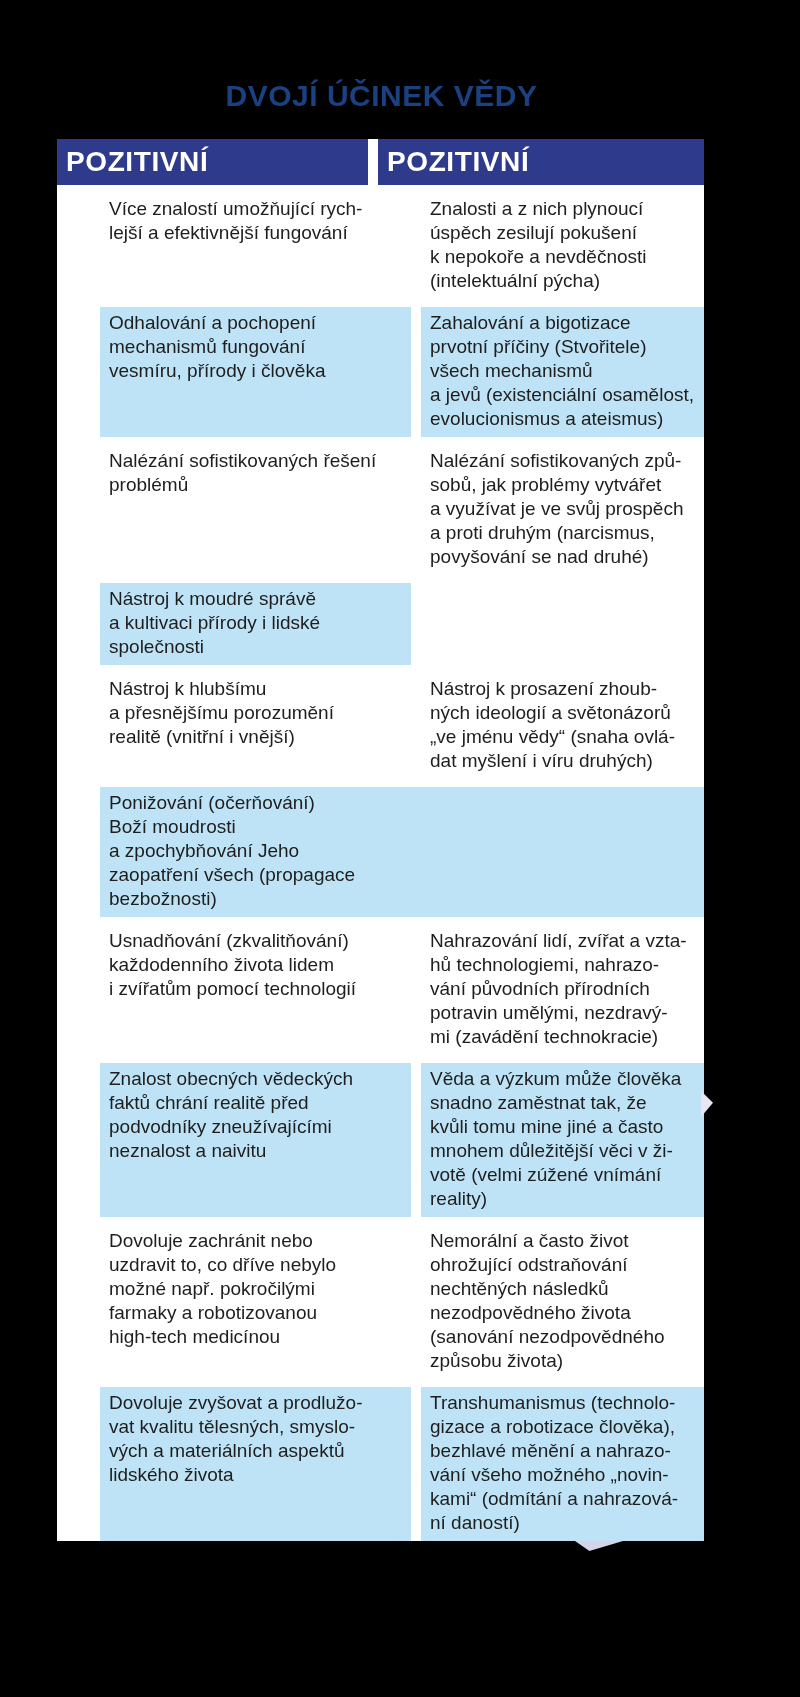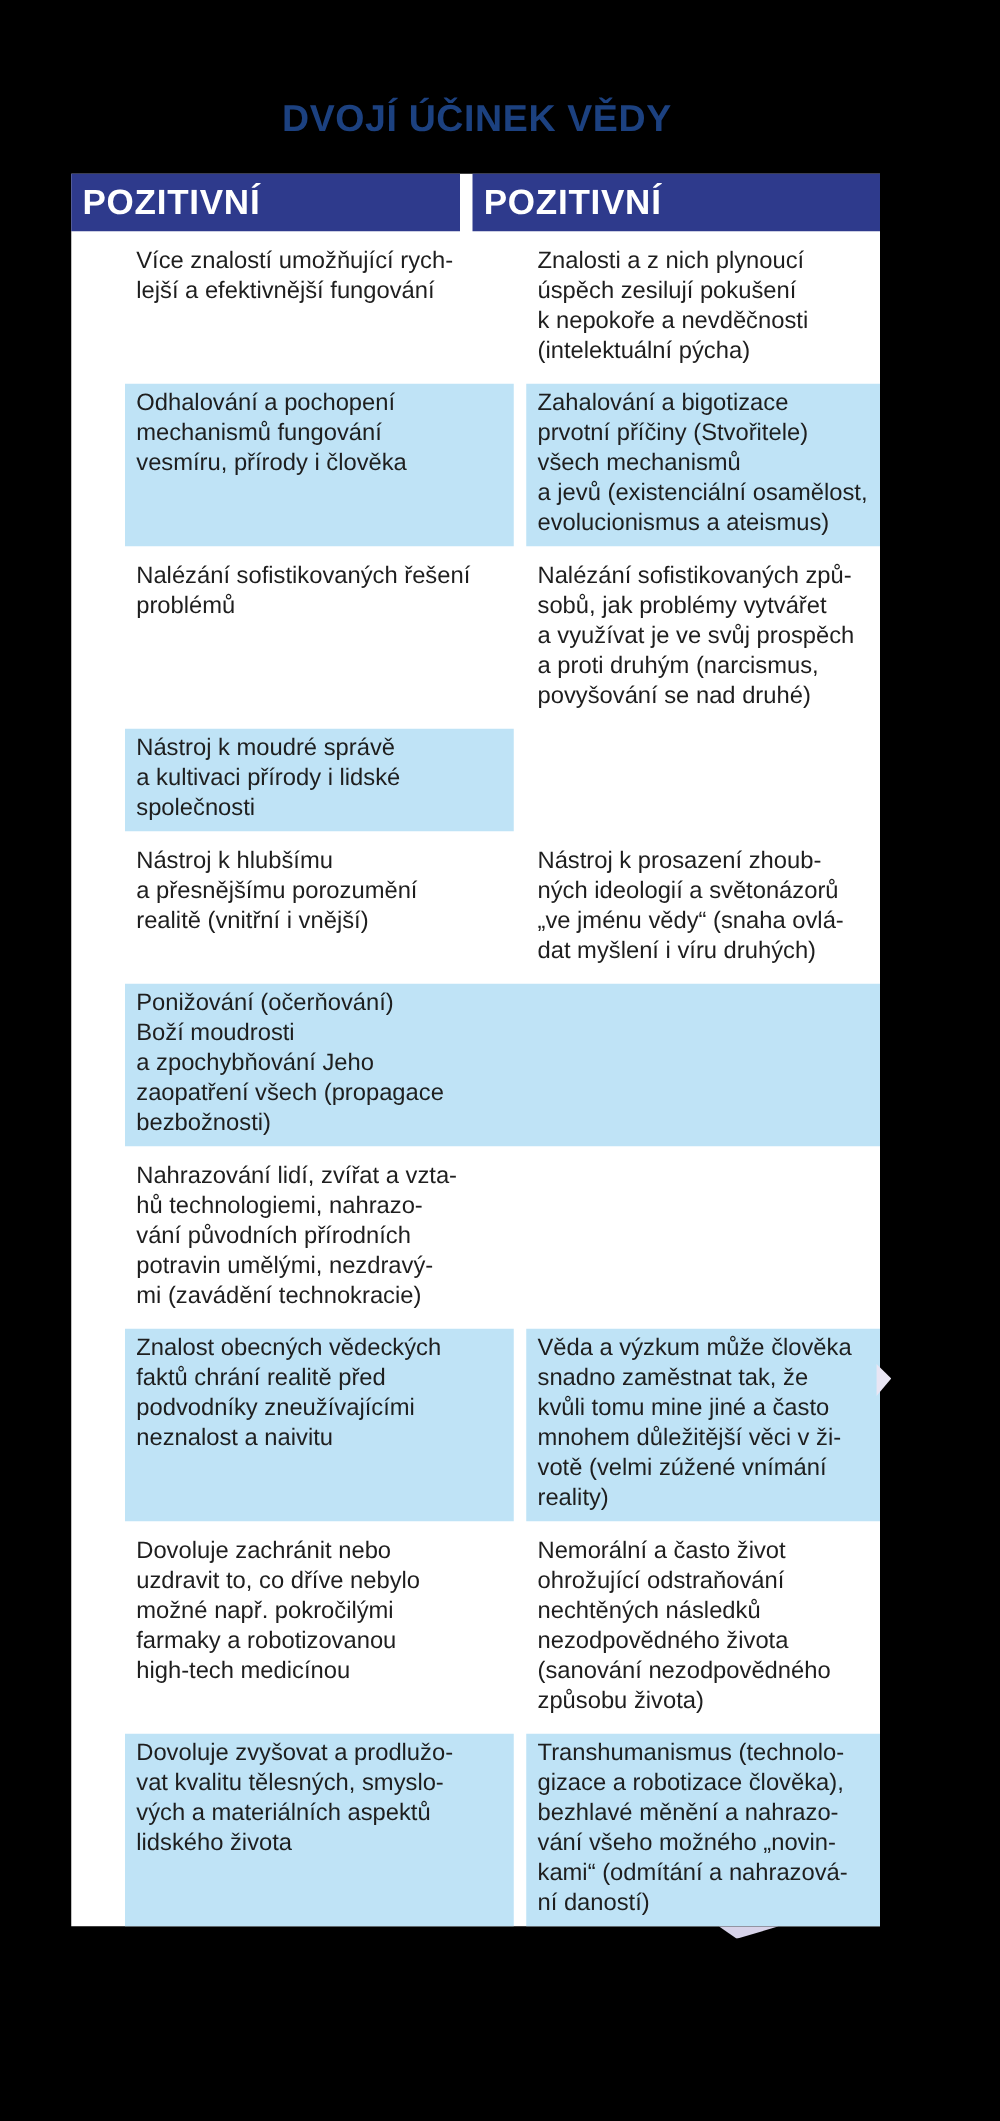--- a/index.html
+++ b/index.html
@@ -144,20 +144,23 @@
 
     <div class="row blue">
       <div class="cell col-right">Ponižování (očerňování)
 Boží moudrosti
 a zpochybňování Jeho
 zaopatření všech (propagace
 bezbožnosti)</div>
     </div>
 
     <div class="row white">
+      <div class="cell col-left">Usnadňování (zkvalitňování)
+každodenního života lidem
+i zvířatům pomocí technologií</div>
       <div class="cell col-right">Nahrazování lidí, zvířat a vzta-
 hů technologiemi, nahrazo-
 vání původních přírodních
 potravin umělými, nezdravý-
 mi (zavádění technokracie)</div>
     </div>
 
     <div class="row blue">
       <div class="cell col-left">Znalost obecných vědeckých
 faktů chrání realitě před

